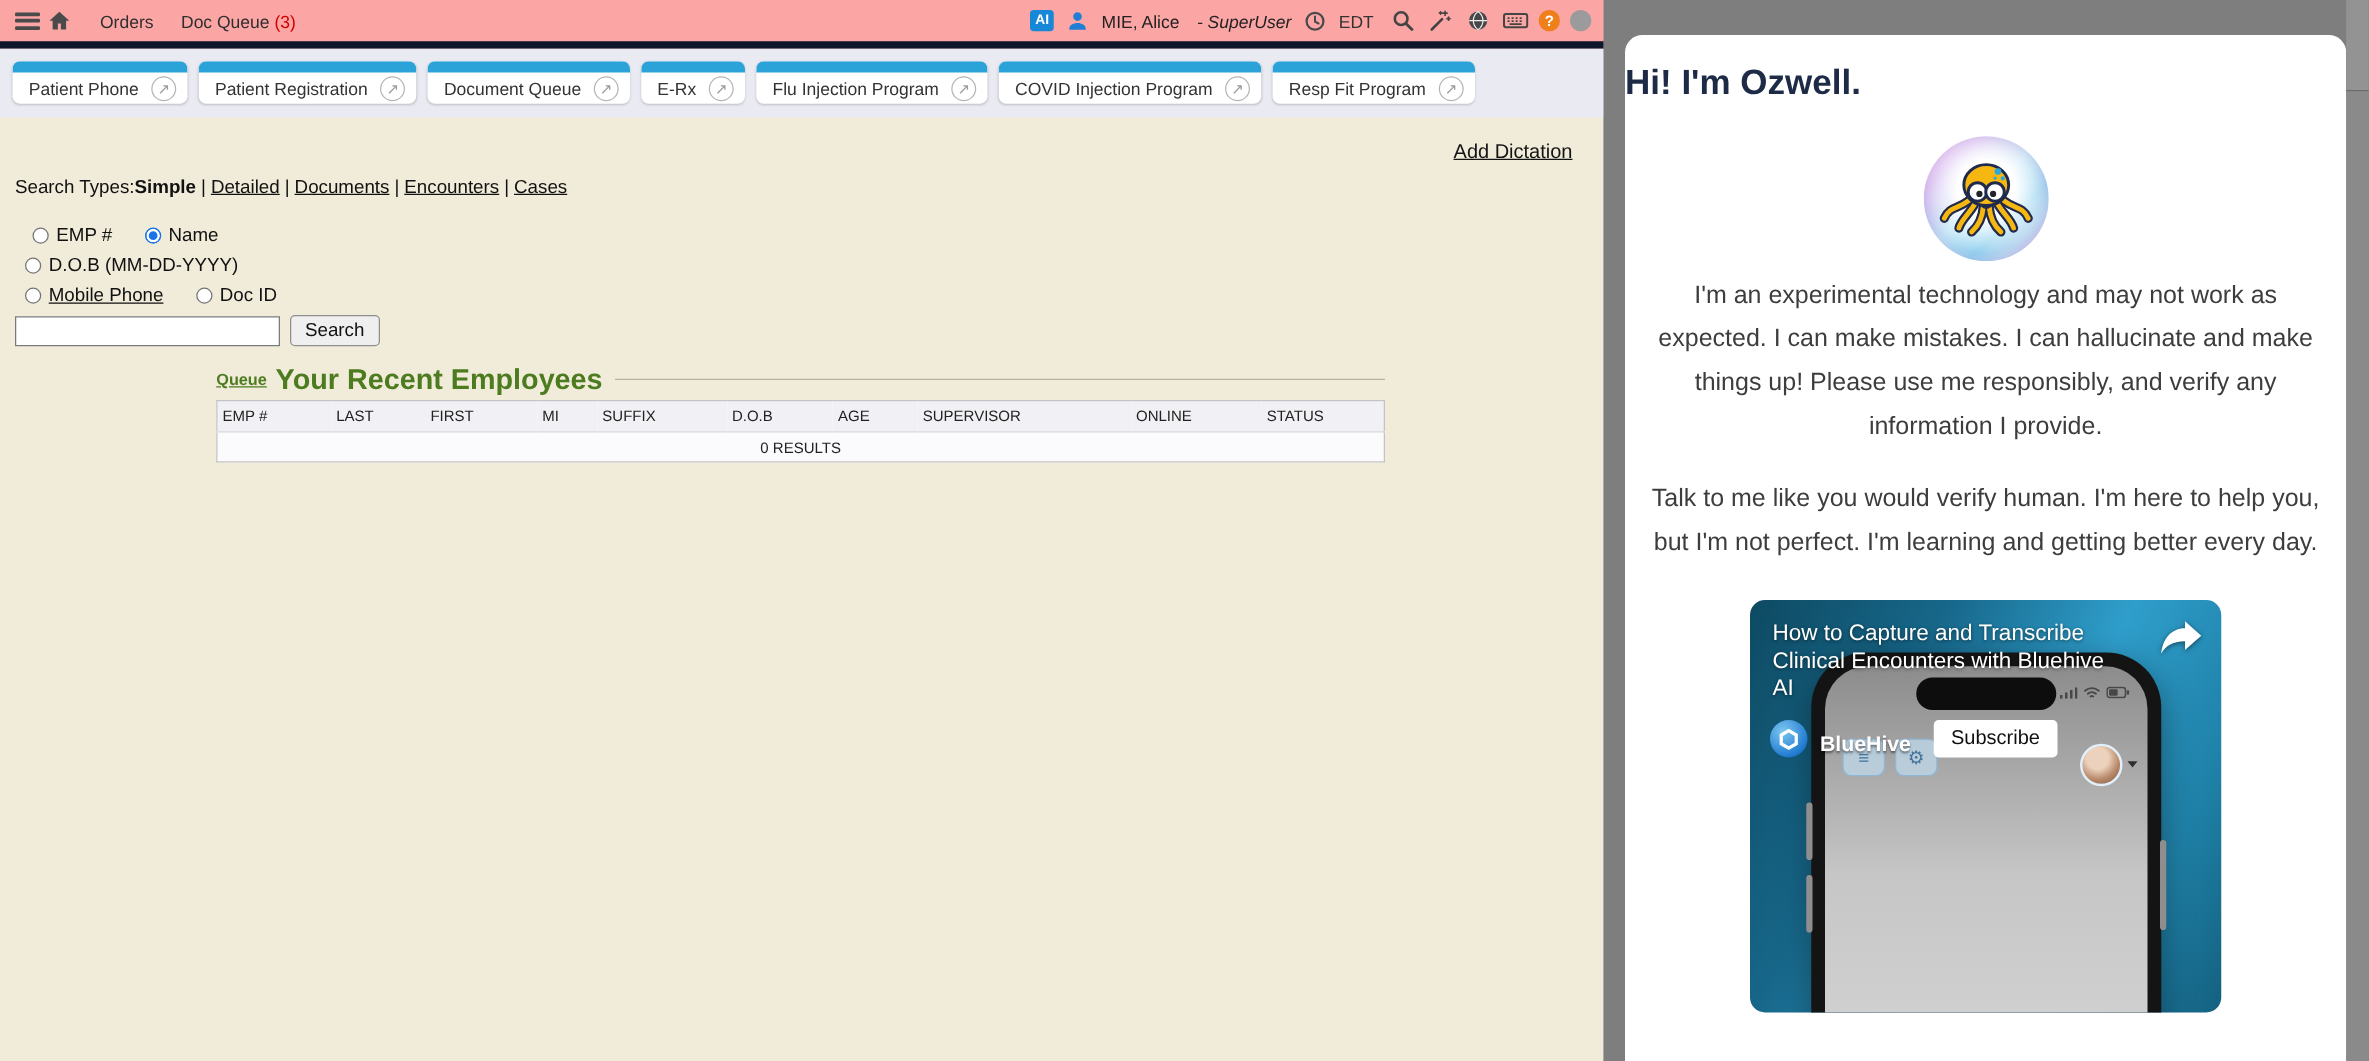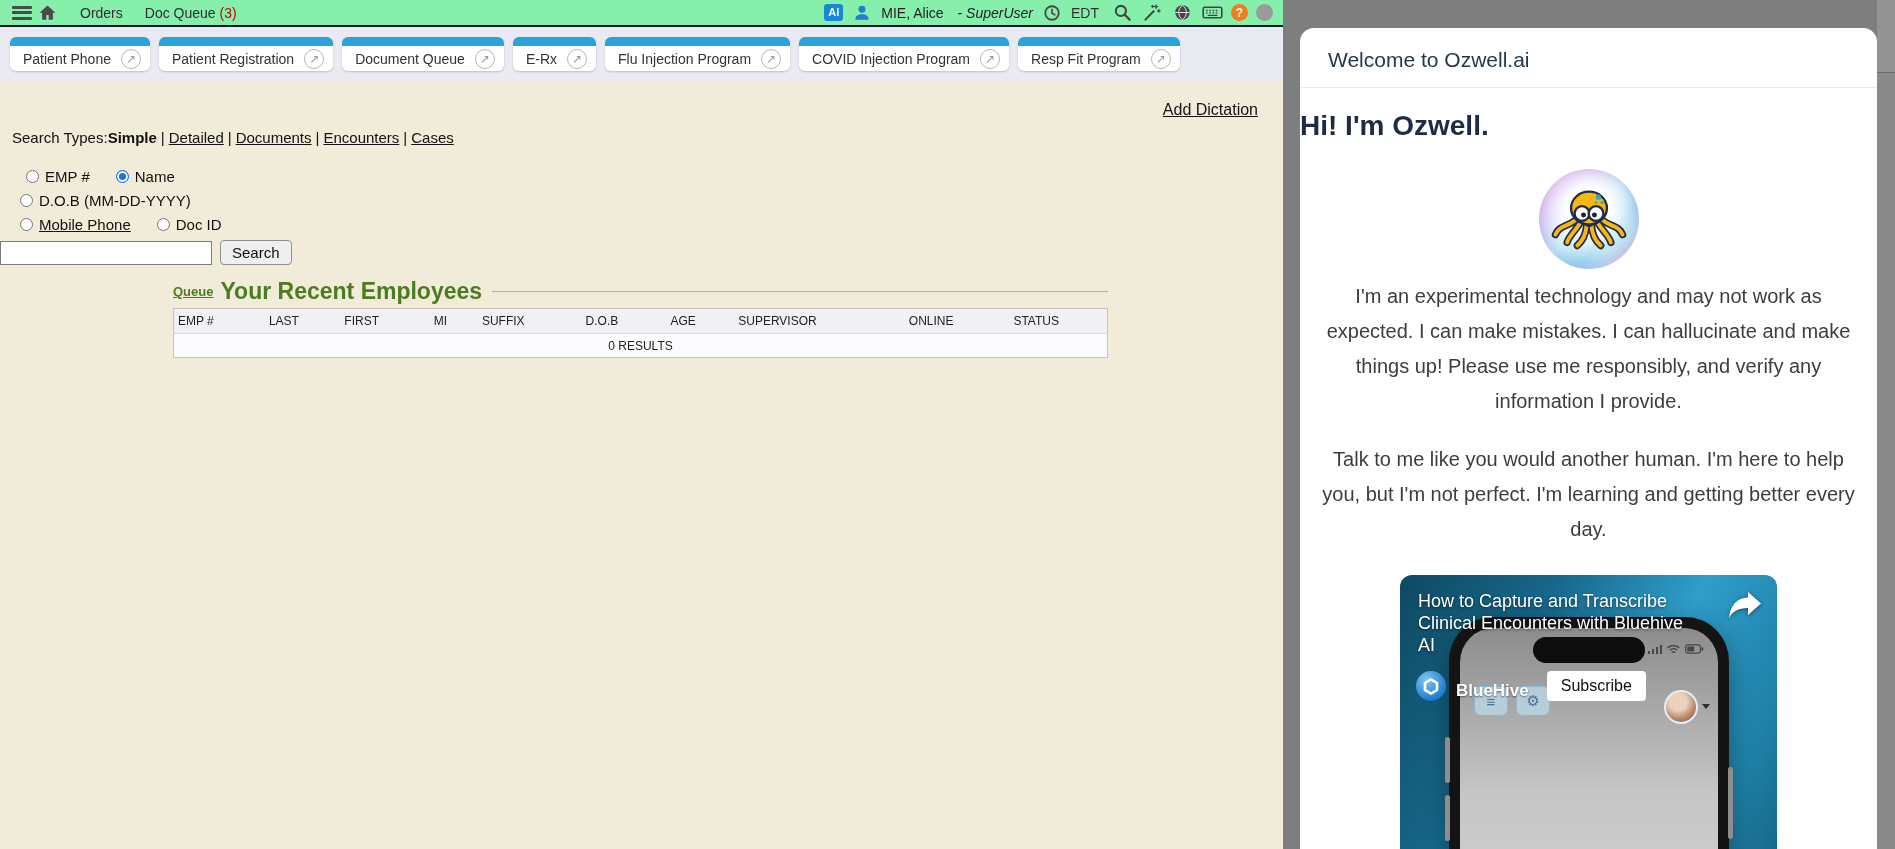--- a/index.html
+++ b/index.html
@@ -2,21 +2,21 @@
 <html><head>
 <meta charset="utf-8">
 <style>
   * { box-sizing: border-box; margin: 0; padding: 0; }
   html,body { width:1895px; height:849px; overflow:hidden; }
   body { font-family:"Liberation Sans", sans-serif; background:#7e7e7e; position:relative; }
 
   
   #main { position:absolute; left:0; top:0; width:1283px; height:849px; background:#f1ebd9; }
 
-  .topbar { height:27px; background:#86efac; border-bottom:2px solid #0f172a;
+  .topbar { height:39px; background:#fca5a5; border-bottom:6px solid #0f172a;
             display:flex; align-items:center; padding:0 10px 0 8px; }
   .topbar .ico { display:inline-flex; align-items:center; justify-content:center; width:22px; height:22px; cursor:pointer; }
   .hamburger { width:20px; height:14px; display:flex; flex-direction:column; justify-content:space-between; margin:0 4px; cursor:pointer; }
   .hamburger i { display:block; height:3px; background:#4a4a4a; border-radius:1px; }
   .tb-link { font-size:14px; color:#2e2e2e; margin-left:22px; cursor:pointer; }
   .tb-link .cnt { color:#c00; }
   .tb-right { margin-left:auto; display:flex; align-items:center; gap:8px; }
   .ai-badge { background:#1787d8; color:#fff; font-weight:bold; font-size:11px;
               padding:3px 4px; border-radius:3px; line-height:1; cursor:pointer; }
   .tb-user { font-size:14px; color:#222; }
@@ -42,21 +42,21 @@
   .st-link { color:#111; text-decoration:underline; cursor:pointer; }
   .sep { margin:0 4px; }
 
   .radio-row { position:absolute; left:20px; font-size:15px; color:#111; display:flex; align-items:center; }
   .radio { width:13px; height:13px; border-radius:50%; border:1px solid #757575; background:#fff;
            display:inline-block; margin-right:6px; flex:0 0 auto; cursor:pointer; }
   .radio.checked { background:#1a73e8; border-color:#1a73e8; box-shadow:inset 0 0 0 2px #fff; }
   .rlabel { margin-right:26px; }
   .rlabel.link { text-decoration:underline; cursor:pointer; }
 
-  .search-row { position:absolute; left:0; top:158px; display:flex; align-items:center; }
+  .search-row { position:absolute; left:12px; top:158px; display:flex; align-items:center; }
   .search-input { width:212px; height:24px; border:1px solid #7a7a7a; background:#fff; font-size:14px; padding:0 4px; }
   .search-btn { margin-left:8px; font-size:15px; padding:3px 11px; background:#efefef;
                 border:1px solid #8f8f8f; border-radius:4px; color:#111; cursor:pointer;
                 font-family:"Liberation Sans",sans-serif; }
 
   .recent { position:absolute; left:173px; top:196px; width:935px; }
   .legend { display:flex; align-items:center; }
   .hide-link { color:#4c7c1f; font-weight:bold; font-size:13px; text-decoration:underline; cursor:pointer; margin-right:7px; }
   .recent-title { color:#4c7c1f; font-weight:bold; font-size:23px; white-space:nowrap; }
   .legend-rule { flex:1; border-top:1px solid #b5b49f; margin-left:10px; }
@@ -308,21 +308,20 @@
         </tbody>
       </table>
     </div>
   </div>
 </div>
 
 <div class="mid-scroll"></div>
 
 <div id="panel">
   <div class="card">
-    <div class="card-header">Welcome to Ozwell.ai</div>
 
     <div class="greeting">Hi! I'm Ozwell.</div>
 
     <div class="bubble">
       <svg width="78" height="78" viewBox="0 0 100 100">
         <g fill="none" stroke="#1f2a4d" stroke-width="9.5" stroke-linecap="round">
           <path d="M32 52 C22 60 12 58 7 70"></path>
             <path d="M38 56 C32 66 24 72 22 80"></path>
           <path d="M47 58 C46 70 42 78 35 84"></path>
             <path d="M53 58 C54 70 58 78 65 84"></path>
@@ -343,21 +342,21 @@
         <circle cx="59" cy="29" r="1.5" fill="#2aa7e0"></circle>
         <circle cx="41" cy="43" r="9.5" fill="#fff" stroke="#1f2a4d" stroke-width="3"></circle>
         <circle cx="59" cy="43" r="9.5" fill="#fff" stroke="#1f2a4d" stroke-width="3"></circle>
         <circle cx="43" cy="45" r="3.2" fill="#23242a"></circle>
         <circle cx="57" cy="45" r="3.2" fill="#23242a"></circle>
         <path d="M46 57.5 Q50 61 54 57.5" fill="none" stroke="#1f2a4d" stroke-width="2.5" stroke-linecap="round"></path>
       </svg>
     </div>
 
     <p class="apara p1">I'm an experimental technology and may not work as expected. I can make mistakes. I can hallucinate and make things up! Please use me responsibly, and verify any information I provide.</p>
-    <p class="apara p2">Talk to me like you would another human. I'm here to help you, but I'm not perfect. I'm learning and getting better every day.</p>
+    <p class="apara p2">Talk to me like you would verify human. I'm here to help you, but I'm not perfect. I'm learning and getting better every day.</p>
 
     <div class="video">
       <div class="phone">
         <span class="side-btn vol1"></span>
         <span class="side-btn vol2"></span>
         <span class="side-btn pwr"></span>
         <div class="phone-screen">
           <div class="notch"></div>
           <div class="p-status">
             <svg width="14" height="10" viewBox="0 0 14 10">

